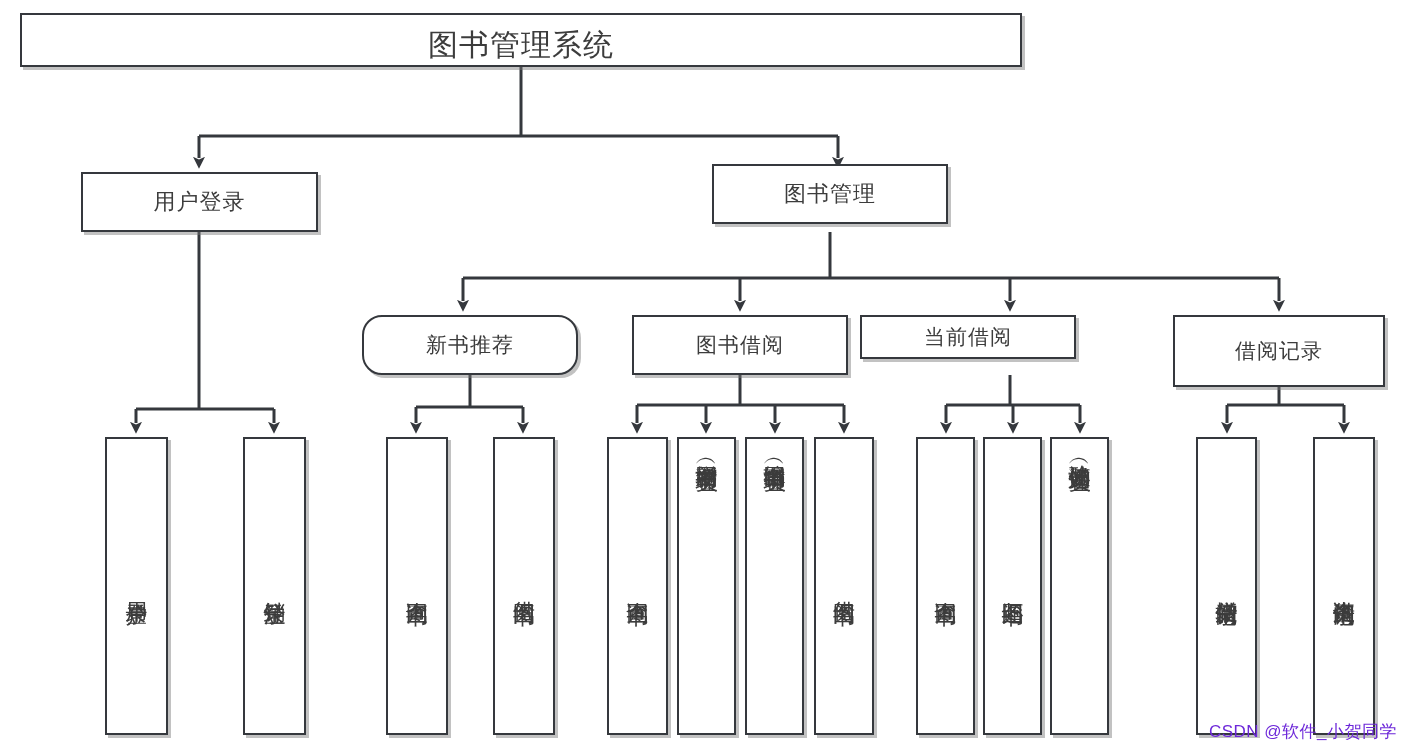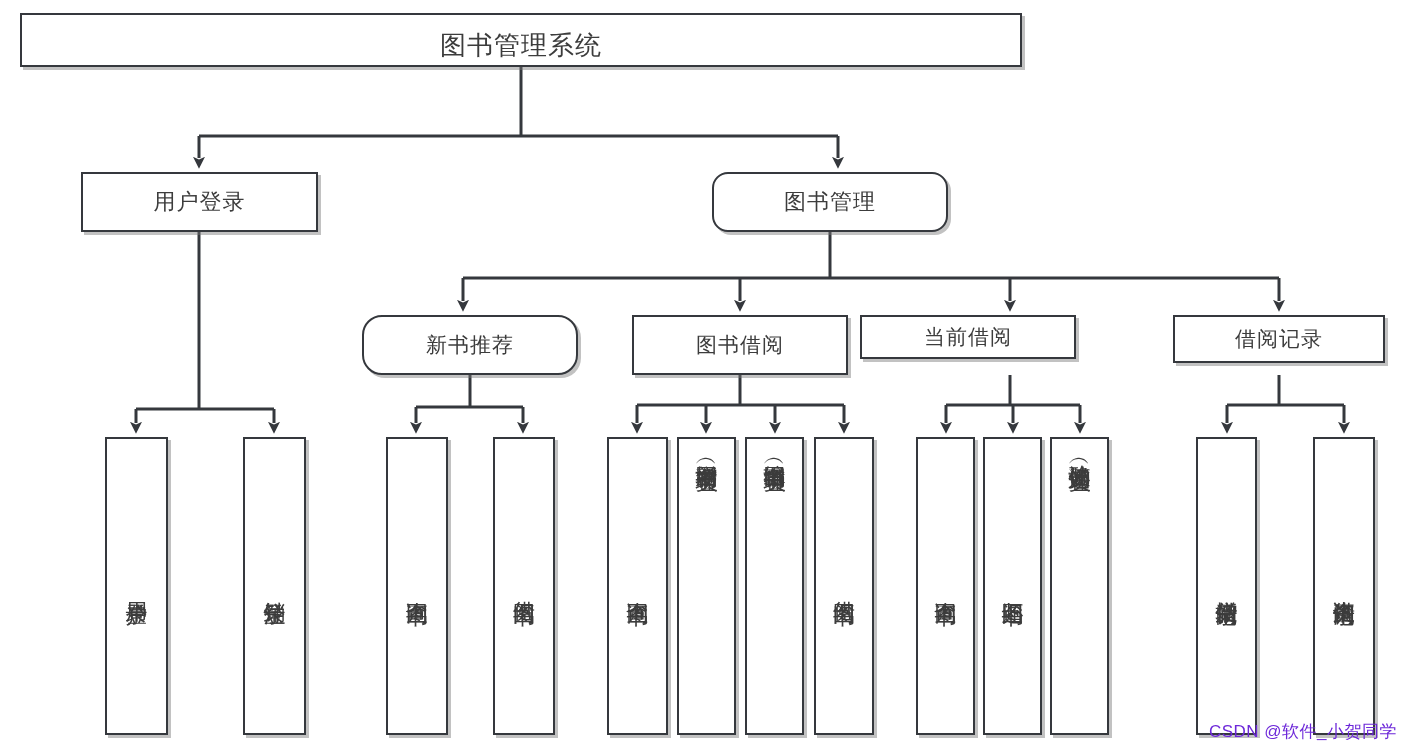--- a/index.html
+++ b/index.html
@@ -5,21 +5,21 @@
   html,body{margin:0;padding:0;background:#ffffff;}
   body{width:1405px;height:747px;overflow:hidden;
        font-family:"Liberation Sans","DejaVu Sans",sans-serif;}
   #stage{position:relative;width:1405px;height:747px;background:#fff;}
   #wires{position:absolute;left:0;top:0;width:1405px;height:747px;}
   .node{position:absolute;box-sizing:border-box;background:#ffffff;
         border:2px solid #35383d;
         box-shadow:3px 3px 0 0 rgba(120,120,120,0.45);
         display:flex;align-items:center;justify-content:center;}
   .node .lbl{color:#3c3c3c;white-space:nowrap;letter-spacing:1px;}
-  .n-root .lbl{font-size:26px;margin-top:11px;}
+  .n-root .lbl{font-size:30px;margin-top:11px;}
   .n-l2 .lbl{font-size:22px;}
   .n-l3 .lbl{font-size:21px;}
   .leaf{position:absolute;box-sizing:border-box;background:#fff;
         border:2px solid #35383d;
         box-shadow:3px 3px 0 0 rgba(120,120,120,0.45);
         display:flex;justify-content:center;}
   .leaf.center{align-items:center;}
   .leaf.top{align-items:flex-start;padding-top:8px;}
   .leaf .vlbl{writing-mode:vertical-rl;text-orientation:upright;
               font-size:22px;color:#3c3c3c;line-height:1.28;
@@ -82,34 +82,34 @@
     </g>
   </svg>
 
   <div class="node n-root" style="left:20px;top:13px;width:1002px;height:54px;">
     <span class="lbl">图书管理系统</span>
   </div>
 
   <div class="node n-l2" style="left:81px;top:172px;width:237px;height:60px;">
     <span class="lbl">用户登录</span>
   </div>
-  <div class="node n-l2" style="left:712px;top:172px;width:236px;height:60px;border-radius:16px;">
+  <div class="node n-l2" style="left:712px;top:164px;width:236px;height:60px;">
     <span class="lbl">图书管理</span>
   </div>
 
   <div class="node n-l3" style="left:362px;top:315px;width:216px;height:60px;border-radius:20px;">
     <span class="lbl">新书推荐</span>
   </div>
   <div class="node n-l3" style="left:632px;top:315px;width:216px;height:60px;align-items:center;">
     <span class="lbl">图书借阅</span>
   </div>
   <div class="node n-l3" style="left:860px;top:315px;width:216px;height:44px;">
     <span class="lbl">当前借阅</span>
   </div>
-  <div class="node n-l3" style="left:1173px;top:315px;width:212px;height:48px;">
+  <div class="node n-l3" style="left:1173px;top:315px;width:212px;height:72px;">
     <span class="lbl">借阅记录</span>
   </div>
 
   <div class="leaf center" style="left:105px;top:437px;width:63px;height:298px;">
     <span class="vlbl">用户登录</span>
   </div>
   <div class="leaf center" style="left:243px;top:437px;width:63px;height:298px;">
     <span class="vlbl">注销登录</span>
   </div>
 

